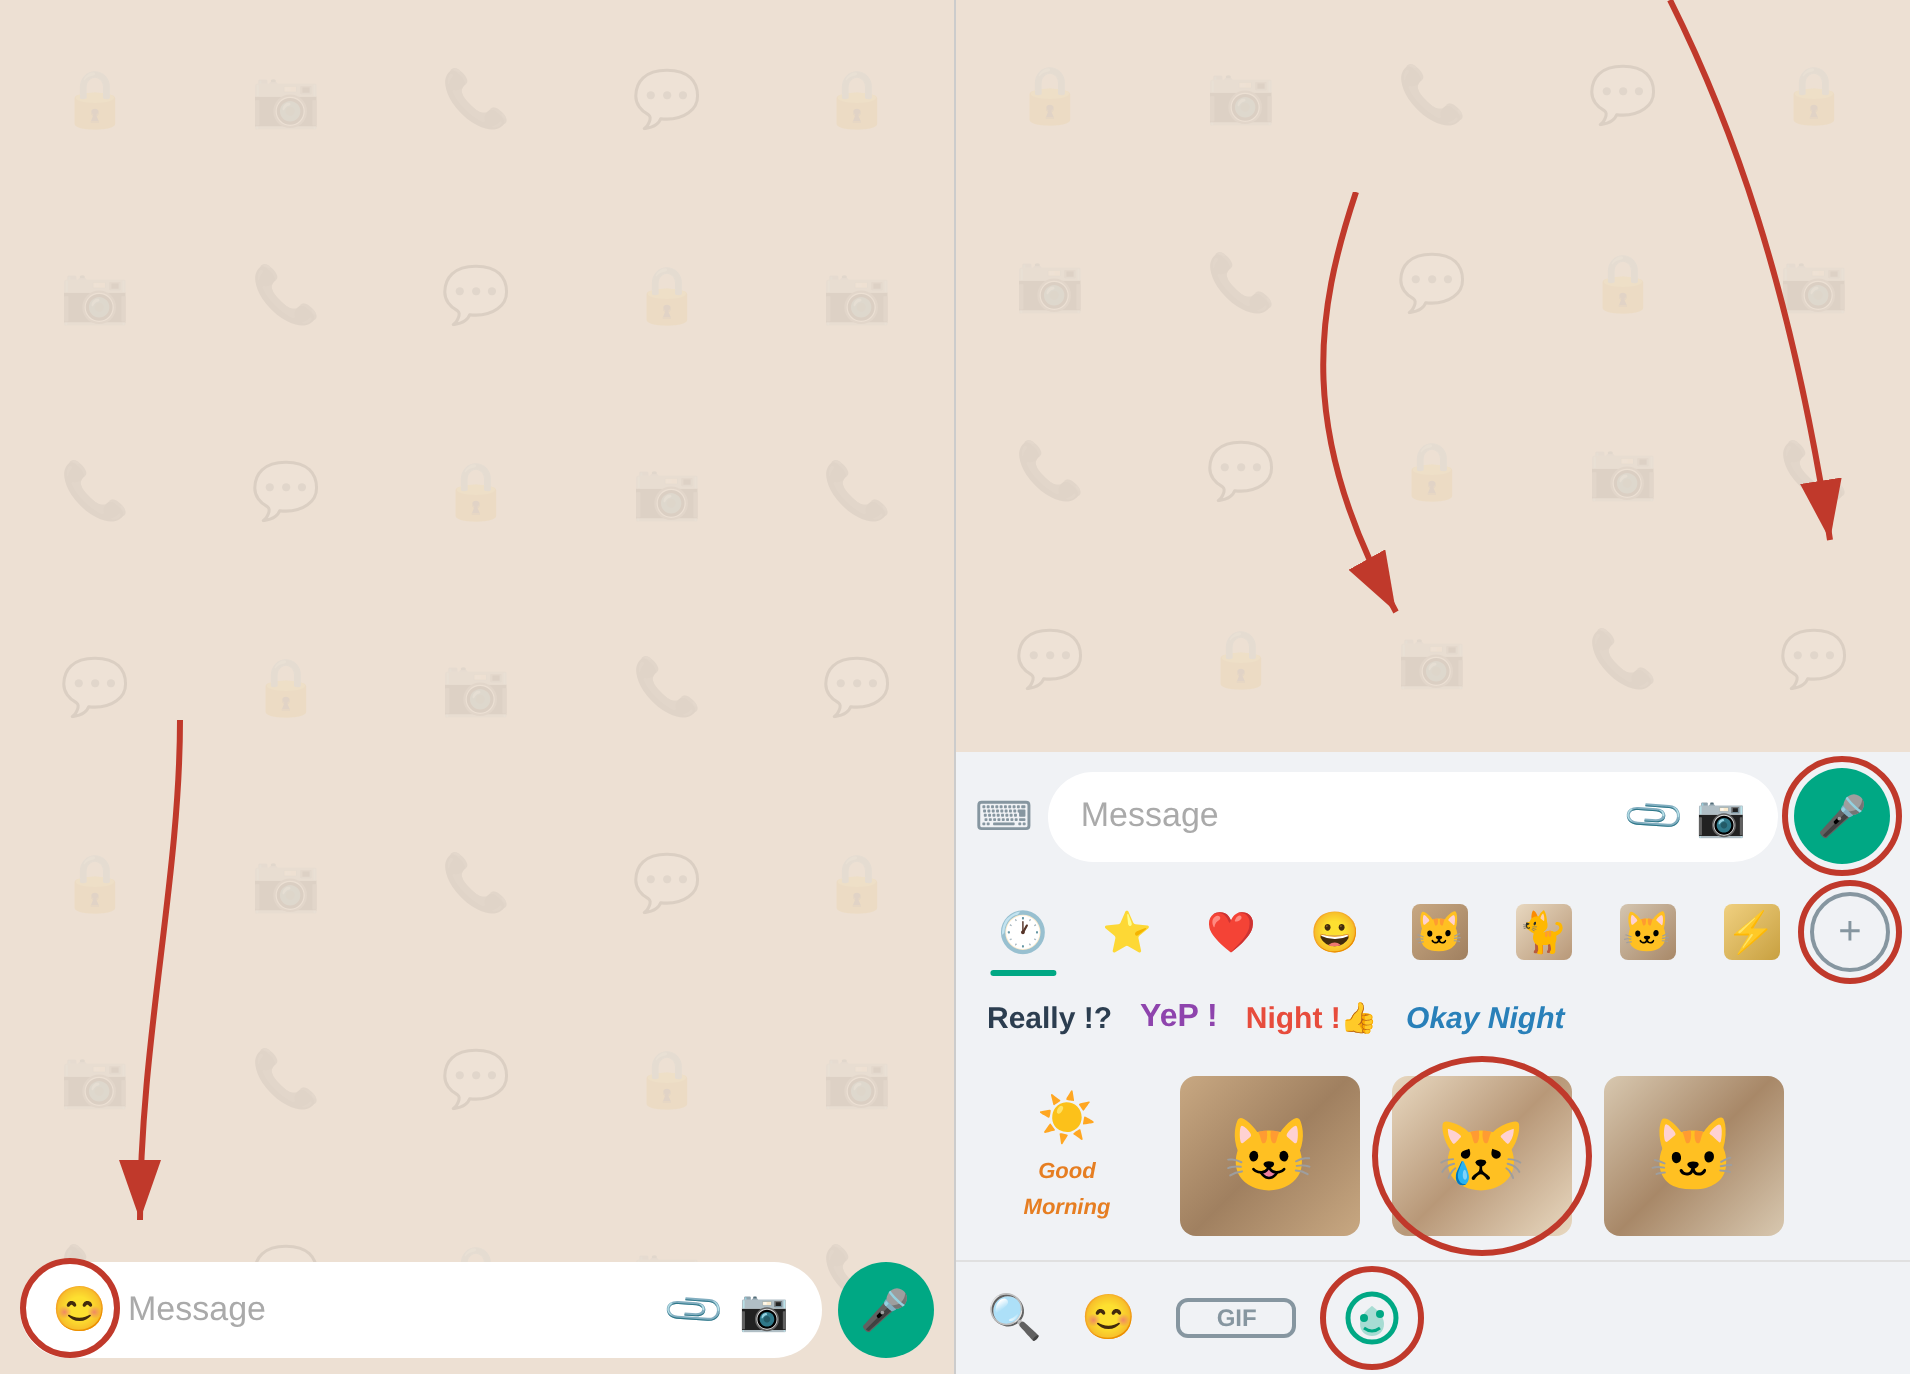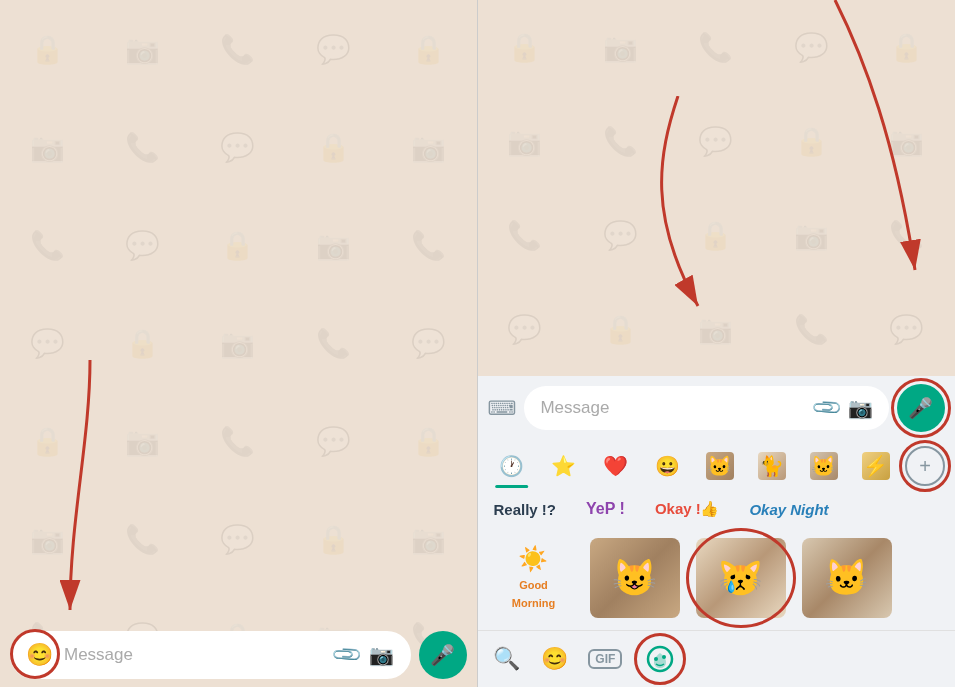--- a/index.html
+++ b/index.html
@@ -275,21 +275,21 @@
       border-radius: 50%;
       top: -8px;
       left: -8px;
     }
 
     
     .sticker-text-row {
       display: flex;
       align-items: center;
       padding: 12px 16px;
-      gap: 30px;
+      gap: 14px;
       background: #f0f2f5;
     }
 
     .sticker-text-item {
       font-size: 15px;
       font-weight: 600;
       cursor: pointer;
     }
 
     .sticker-text-really { color: #2c3e50; font-size: 15px; }
@@ -329,20 +329,21 @@
       font-size: 24px;
       display: block;
       margin-bottom: 2px;
     }
 
     .gm-text {
       color: #e67e22;
       font-size: 11px;
       font-weight: 700;
       line-height: 1.2;
+      font-style: italic;
     }
 
     
     .cat-sticker {
       background: #d4c5b0;
       width: 90px;
       height: 80px;
       border-radius: 8px;
       display: flex;
       align-items: center;
@@ -364,21 +365,21 @@
 
     .bottom-toolbar-icon {
       font-size: 22px;
       color: #8696a0;
       cursor: pointer;
     }
 
     .gif-btn {
       border: 2px solid #8696a0;
       border-radius: 6px;
-      padding: 1px 5px;
+      padding: 1px 18px;
       font-size: 12px;
       font-weight: 700;
       color: #8696a0;
       cursor: pointer;
     }
 
     .sticker-btn {
       width: 36px;
       height: 36px;
       background: transparent;
@@ -601,21 +602,21 @@
 
       <div class="emoji-tab-plus" style="position:relative;">
         <span>+</span>
         <div class="plus-highlight"></div>
       </div>
     </div>
 
     <div class="sticker-text-row">
       <span class="sticker-text-item sticker-text-really">Really !?</span>
       <span class="sticker-text-item sticker-text-yep">YeP !</span>
-      <span class="sticker-text-item sticker-text-okay">Okay !👍</span>
+      <span class="sticker-text-item sticker-text-okay">Night !👍</span>
       <span class="sticker-text-item sticker-text-goodnight">Okay Night</span>
     </div>
 
     <div class="sticker-image-row">
 
       <div class="sticker-img-item sticker-good-morning">
         <div>
           <span class="gm-sun">☀️</span>
           <span class="gm-text">Good<br>Morning</span>
         </div>

